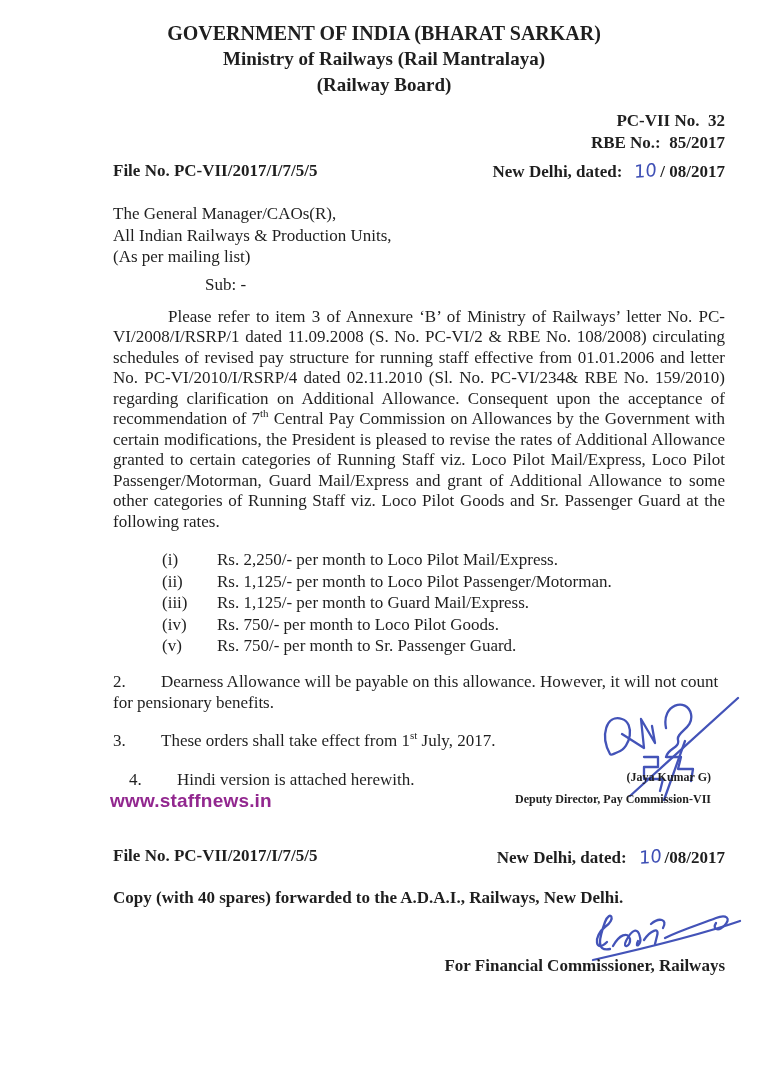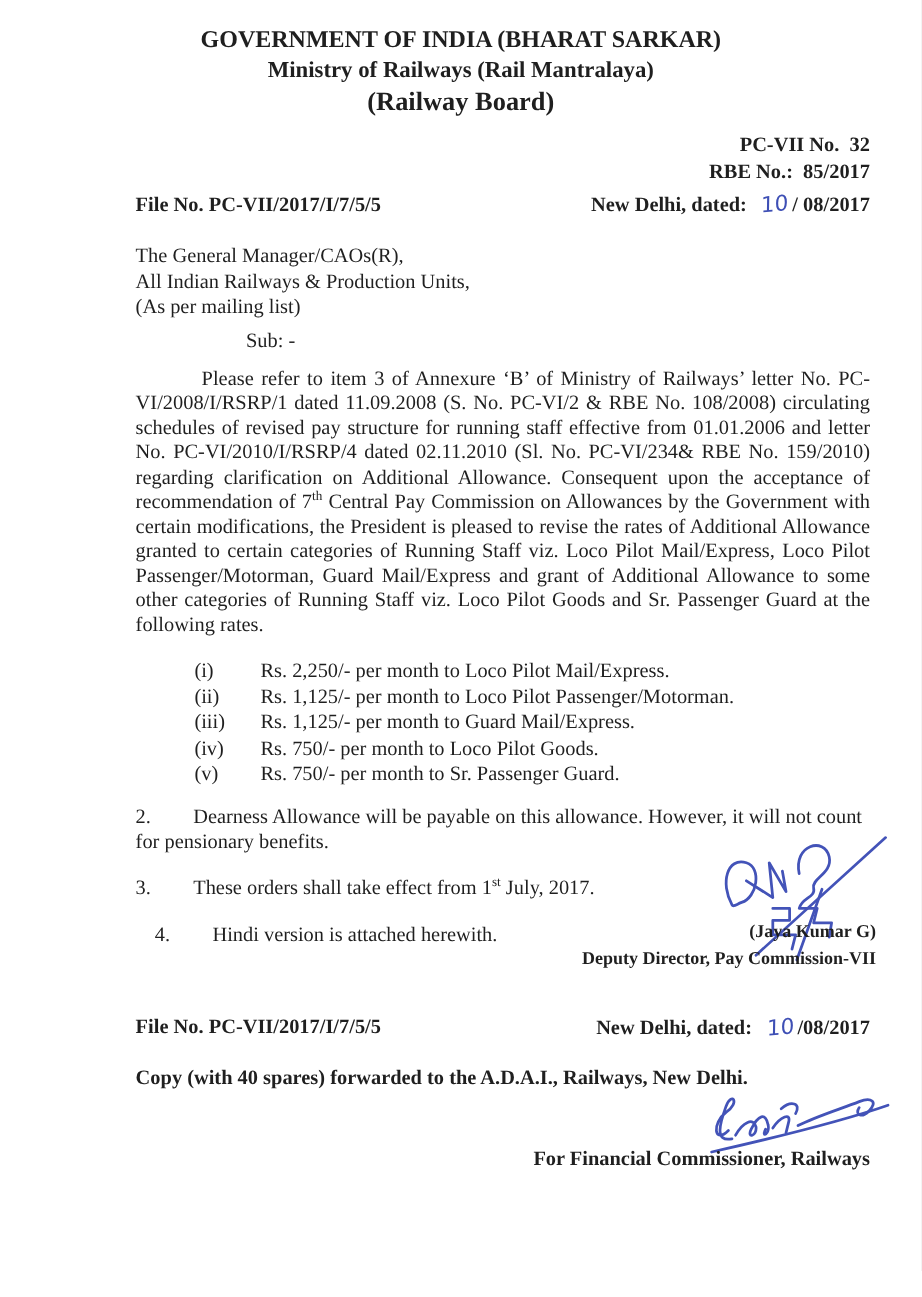--- a/index.html
+++ b/index.html
@@ -10,21 +10,21 @@
     background:#ffffff;
     font-family:"Liberation Serif", serif;
     color:#1f1f1f;
     overflow:hidden;
   }
   .content{padding:0 43px 0 113px;}
   
   .letterhead{padding-top:20px;text-align:center;font-weight:bold;}
   .lh1{font-size:20px;line-height:26px;}
   .lh2{font-size:19px;line-height:26px;}
-  .lh3{font-size:22px;line-height:26px;}
+  .lh3{font-size:19px;line-height:26px;}
   
   .ref-block{margin-top:12px;text-align:right;font-weight:bold;font-size:17px;line-height:22px;}
   
   .fileline{margin-top:6px;display:flex;justify-content:space-between;font-weight:bold;font-size:17px;line-height:22px;}
   .hand{
     display:inline-block;
     font-family:"DejaVu Sans", sans-serif;
     color:#3e4fb5;
     font-size:18px;
     font-weight:400;
@@ -44,21 +44,21 @@
   .rates{margin-top:8px;margin-left:49px;font-size:17px;line-height:21.5px;}
   .rates .marker{display:inline-block;width:55px;}
   
   .npara{font-size:17px;line-height:21px;}
   .npara .num{display:inline-block;width:48px;}
   .p2{margin-top:14px;}
   .p3{margin-top:16px;}
   .p4{margin-top:18px;padding-left:16px;}
   
   .sig1{position:absolute;left:588px;top:686px;width:155px;height:118px;}
-  .signatory{position:absolute;right:38px;top:766px;text-align:right;font-weight:bold;font-size:15px;line-height:22px;}
+  .signatory{position:absolute;right:57px;top:766px;text-align:right;font-weight:bold;font-size:12px;line-height:22px;}
   .watermark{
     position:absolute;left:110px;top:790px;
     font-family:"Liberation Sans", sans-serif;
     font-weight:bold;font-size:19px;
     color:#92278f;letter-spacing:0.2px;
     text-decoration:none;
   }
   .file-bottom{position:absolute;left:113px;top:846px;font-weight:bold;font-size:17px;}
   .date-bottom{position:absolute;right:43px;top:846px;font-weight:bold;font-size:17px;}
   .copyline{position:absolute;left:113px;top:888px;font-weight:bold;font-size:17px;}
@@ -126,20 +126,21 @@
     <path class="ink" d="M56,71 L70,71 L70,81 L56,81 L56,93 L75,93 L72,105"></path>
     <path class="ink" d="M42,110 L150,12"></path>
     <path class="ink" d="M97,55 L76,114"></path>
   </svg>
 
   <div class="signatory">
     <div>(Jaya Kumar G)</div>
     <div>Deputy Director, Pay Commission-VII</div>
   </div>
 
+  <a class="watermark" href="#">www.staffnews.in</a>
 
   <div class="file-bottom">File No. PC-VII/2017/I/7/5/5</div>
   <div class="date-bottom">
     <span>New Delhi, dated:</span><span class="hand">10</span><span>/08/2017</span>
   </div>
 
   <div class="copyline">Copy (with 40 spares) forwarded to the A.D.A.I., Railways, New Delhi.</div>
 
   <svg class="sig2" viewBox="0 0 165 72" xmlns="http://www.w3.org/2000/svg">
     <path class="ink" d="M22,46 C10,58 8,40 20,31 C32,23 25,13 20,26 C15,40 10,56 25,53"></path>

